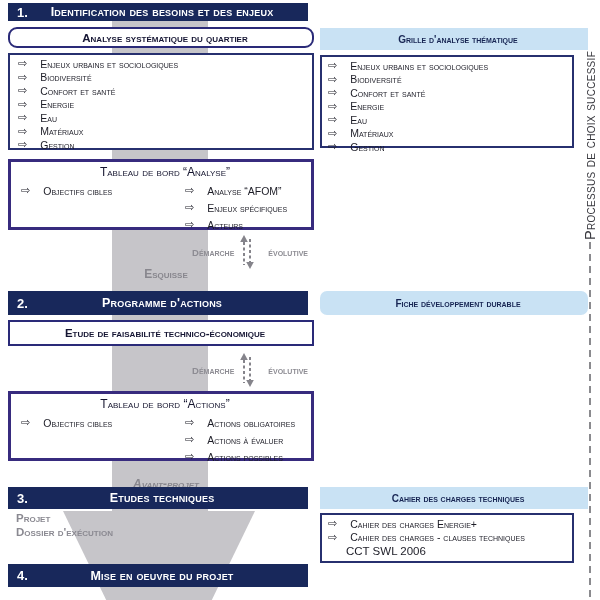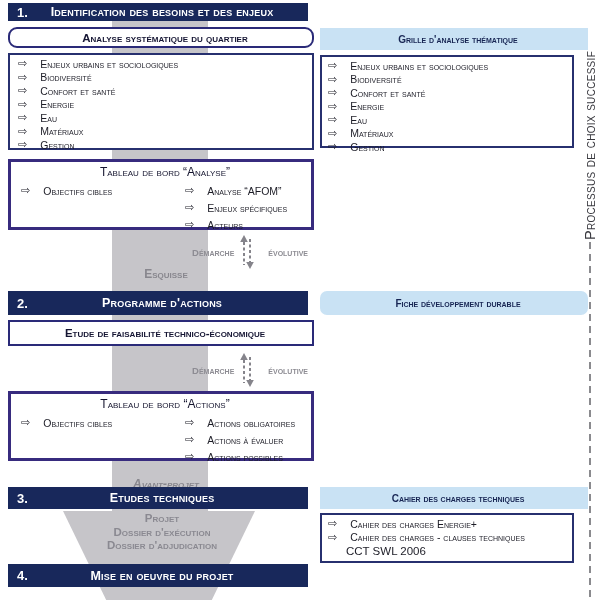--- a/index.html
+++ b/index.html
@@ -55,21 +55,21 @@
   
   .evo{position:absolute;left:8px;width:300px;display:flex;align-items:center;justify-content:flex-end;
        gap:4px;z-index:2;}
   #evo1{top:234px;height:36px;}
   #evo2{top:352px;height:36px;}
   .evo-label{font-size:9.5px;font-weight:bold;color:#8d8c93;white-space:nowrap;}
   .milestone{position:absolute;left:8px;width:300px;text-align:center;z-index:2;
              font-size:12px;font-weight:bold;color:#88878e;white-space:nowrap;}
   #ms-esquisse{top:267px;}
   #ms-avant{top:477px;font-style:italic;}
-  .tri-lines{position:absolute;left:8px;width:300px;top:512px;z-index:2;text-align:center;}
+  .tri-lines{position:absolute;left:8px;width:300px;top:512px;z-index:2;text-align:left;}
   .tri-lines div{font-size:11.5px;font-weight:bold;color:#8a8991;line-height:13.5px;white-space:nowrap;}
   
   .side-label{position:absolute;left:578px;top:-4px;width:24px;height:244px;z-index:2;
               writing-mode:vertical-rl;transform:rotate(180deg);
               font-size:14.5px;color:#39393f;letter-spacing:.3px;white-space:nowrap;
               display:flex;align-items:center;}
   .dash-line{position:absolute;left:589px;top:242px;width:2px;height:358px;z-index:2;
              background:repeating-linear-gradient(to bottom,#8a8a8e 0 7px,transparent 7px 12px);}
 </style>
 </head>
@@ -241,21 +241,20 @@
   <div class="bar" id="bar3">
     <span class="num">3.</span>
     <span class="ttl sc">Etudes techniques</span>
   </div>
 
   <div class="blue-hdr sc" id="blue3">Cahier des charges techniques</div>
 
   <div class="tri-lines">
     <div class="sc">Projet</div>
     <div class="sc">Dossier d'exécution</div>
-    <div class="sc">Dossier d'adjudication</div>
   </div>
 
   <div class="rbox" id="box-cahier">
     <div class="list-row">
         <span class="ar">⇨</span>
         <span class="sc">Cahier des charges Energie+</span>
       </div>
     <div class="list-row">
         <span class="ar">⇨</span>
         <span class="sc">Cahier des charges - clauses techniques</span>

